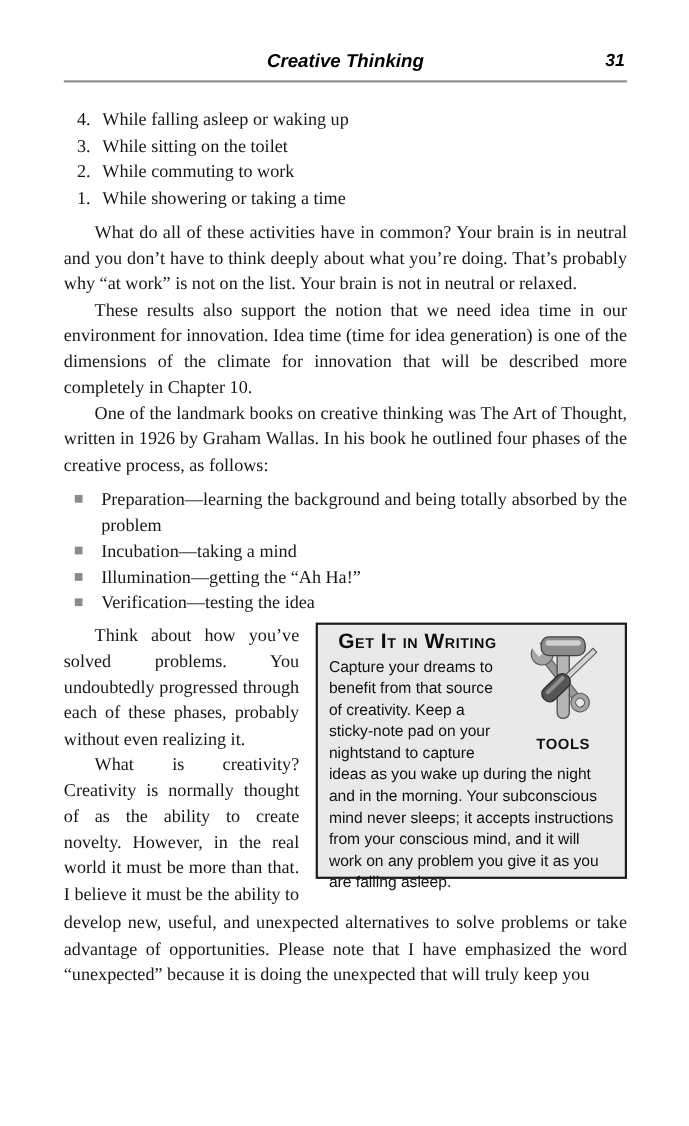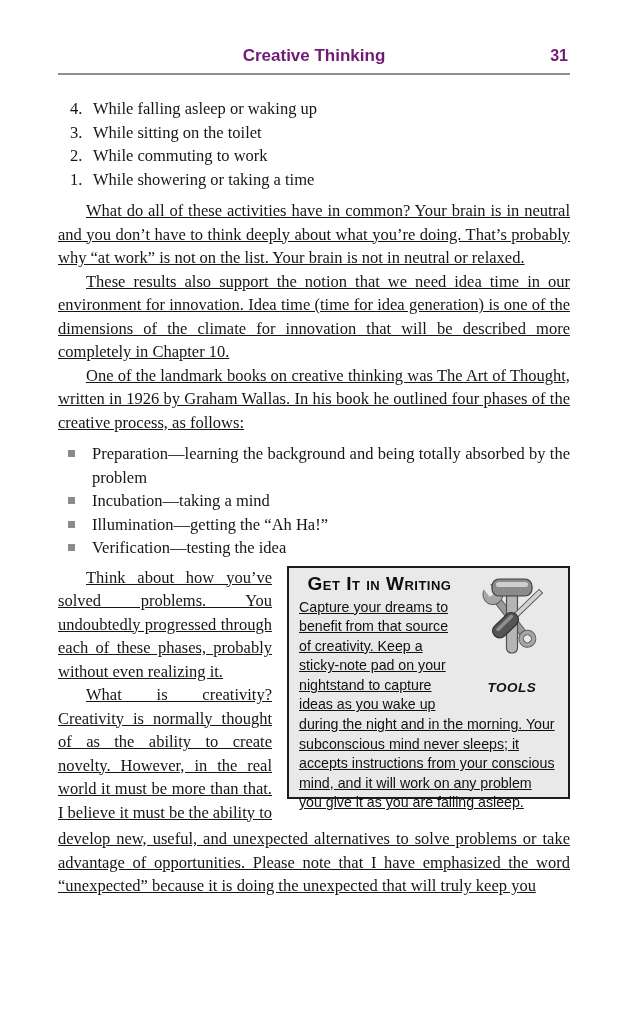--- a/index.html
+++ b/index.html
@@ -17,31 +17,32 @@
   }
   header.running-head {
     position:relative;
     text-align:center;
     padding-bottom:7px;
     border-bottom:2.5px solid #8f8f8f;
     font-family:"Liberation Sans", sans-serif;
     font-weight:bold;
     font-size:17px;
     line-height:20px;
-    color:#701a75;
+    color:#000000;
+    font-style:italic;
   }
   .pagenum {
     position:absolute; right:2px; bottom:7px;
     font-family:"Liberation Sans", sans-serif;
     font-weight:bold; font-size:16px;
   }
   ol.numlist { list-style:none; margin:22px 0 8px 0; padding:0 0 0 12px; }
   ol.numlist li { display:flex; }
   ol.numlist .num { width:23px; flex:0 0 auto; }
-  p { margin:0; text-align:justify;text-decoration:underline; }
+  p { margin:0; text-align:justify; }
   .indent { text-indent:28px; }
   ul.bullets { list-style:none; margin:8px 0 6px 0; padding:0; }
   ul.bullets li { position:relative; padding-left:34px; text-align:justify; }
   ul.bullets .sq {
     position:absolute; left:10px; top:8px;
     width:7px; height:7px; background:#8a8a8a;
   }
   .cols { display:flex; gap:15px; margin-top:6px; }
   .leftcol { width:214px; flex:0 0 auto; }
   .sidebar-box {
@@ -52,21 +53,21 @@
     background:#e9e9e9;
     padding:5px 10px 6px 10px;
     font-family:"Liberation Sans", sans-serif;
     font-size:14.2px;
     line-height:19.6px;
     color:#101010;
   }
   .tools-figure { float:right; width:92px; text-align:center; margin:2px 0 2px 6px; }
   .tools-label {
     font-weight:bold; font-size:13.5px; letter-spacing:0.5px;
-    line-height:15px; margin-top:14px; color:#111;font-style:italic;
+    line-height:15px; margin-top:2px; color:#111;
   }
   .box-title {
     margin:0 0 3px 0;
     text-align:center;
     font-variant:small-caps;
     font-weight:bold;
     font-size:19px;
     line-height:22px;
     letter-spacing:0.5px;
     color:#0d0d0d;

